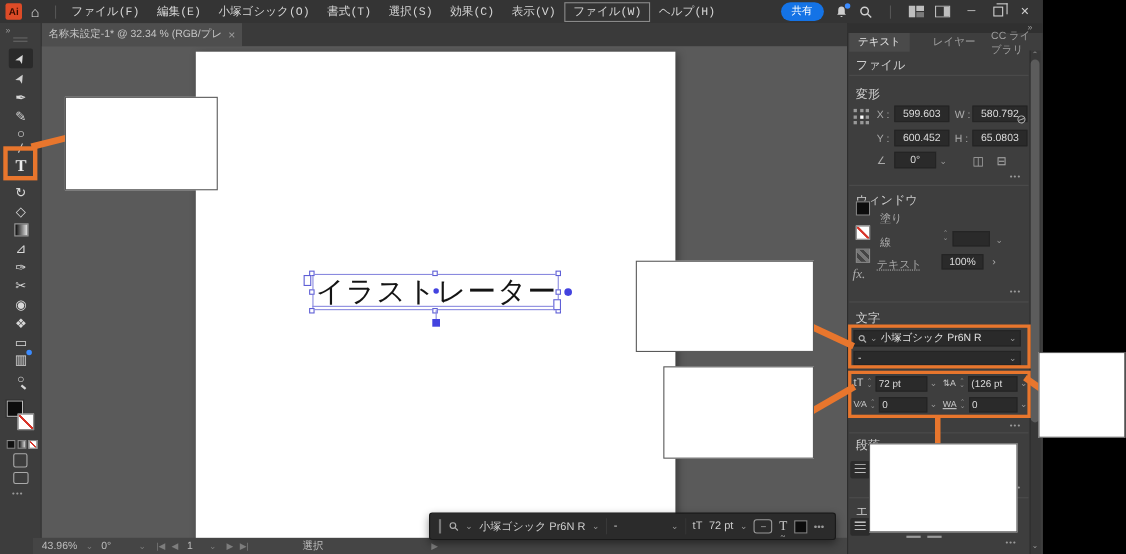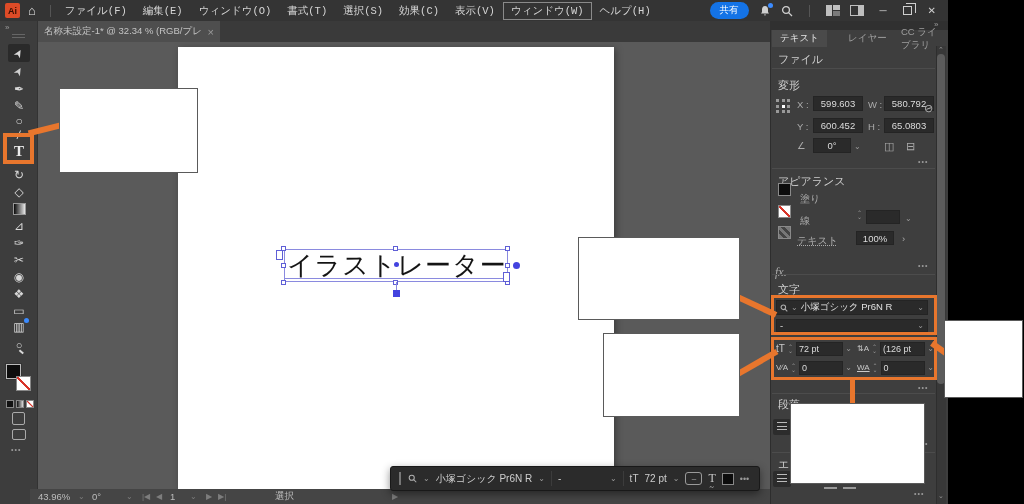--- a/index.html
+++ b/index.html
@@ -135,26 +135,26 @@
 <body>
 
 <div class="window">
 
   <div class="menubar">
     <div class="ai-logo">Ai</div>
     <div class="home-icon">⌂</div>
     <div class="mb-sep"></div>
     <div class="menu-item">ファイル(F)</div>
     <div class="menu-item">編集(E)</div>
-    <div class="menu-item">ウィンドウ(O)</div>
+    <div class="menu-item">小塚ゴシック(O)</div>
     <div class="menu-item">書式(T)</div>
     <div class="menu-item">選択(S)</div>
     <div class="menu-item">効果(C)</div>
     <div class="menu-item">表示(V)</div>
-    <div class="menu-item boxed">ウィンドウ(W)</div>
+    <div class="menu-item boxed">ファイル(W)</div>
     <div class="menu-item">ヘルプ(H)</div>
     <div class="mb-right">
       <div class="share-pill">共有</div>
       <div class="bell-wrap">
         <svg width="12" height="12" viewBox="0 0 12 12">
             <path d="M6 1 C4 1 3 2.5 3 4.5 L3 7 L2 8.5 L10 8.5 L9 7 L9 4.5 C9 2.5 8 1 6 1 Z M5 9.5 A1 1 0 0 0 7 9.5 Z" fill="#CFCFCF"></path>
           </svg>
         <div class="bell-dot"></div>
       </div>
       <svg width="12" height="12" viewBox="0 0 12 12">
@@ -344,36 +344,36 @@
   <div class="pfield" style="left:884px;top:118px;width:50px;height:15px;">65.0803</div>
   <div class="link-icon">⊘</div>
   <div class="plbl" style="left:797px;top:140px;">∠</div>
   <div class="pfield" style="left:813px;top:138px;width:38px;height:15px;">0°</div>
   <div class="pdd" style="left:854px;top:142px;">⌄</div>
   <div class="plbl" style="left:884px;top:140px;font-size:11px;">◫</div>
   <div class="plbl" style="left:906px;top:140px;font-size:11px;">⊟</div>
   <div class="pdots" style="left:918px;top:158px;">•••</div>
   <div class="pdivider" style="top:168px;"></div>
 
-  <div class="ph" style="left:778px;top:174px;">アピアランス</div>
+  <div class="ph" style="left:778px;top:174px;">ウィンドウ</div>
   <div class="ap-swatch ap-fill"></div>
   <div class="plbl" style="left:800px;top:192px;font-size:10px;">塗り</div>
   <div class="ap-swatch ap-stroke"></div>
   <div class="plbl" style="left:800px;top:214px;font-size:10px;">線</div>
   <div class="stepper" style="position:absolute;left:856px;top:211px;">
       <span>⌃</span>
       <span>⌄</span>
     </div>
   <div class="pfield" style="left:866px;top:210px;width:34px;height:14px;"></div>
   <div class="pdd" style="left:905px;top:214px;">⌄</div>
   <div class="ap-swatch op-icon"></div>
   <div class="plbl" style="left:797px;top:234px;font-size:10px;text-decoration:underline dotted;">テキスト</div>
   <div class="pfield" style="left:856px;top:231px;width:38px;height:14px;">100%</div>
   <div class="plbl" style="left:902px;top:233px;">›</div>
-  <div class="plbl" style="left:775px;top:265px;font-style:italic;font-family:'Liberation Serif',serif;font-size:12px;">fx.</div>
+  <div class="plbl" style="left:775px;top:242px;font-style:italic;font-family:'Liberation Serif',serif;font-size:12px;">fx.</div>
   <div class="pdots" style="left:918px;top:262px;">•••</div>
   <div class="pdivider" style="top:274px;"></div>
 
   <div class="ph" style="left:778px;top:282px;">文字</div>
   <div class="fontfield" style="top:300px;width:152px;height:15px;">
     <svg class="mag" width="8" height="8" viewBox="0 0 12 12">
         <circle cx="5" cy="5" r="3.4" fill="none" stroke="#AFAFAF" stroke-width="1.6"></circle>
         <line x1="7.6" y1="7.6" x2="11" y2="11" stroke="#AFAFAF" stroke-width="1.6"></line>
       </svg>
     <span class="dd">⌄</span>

